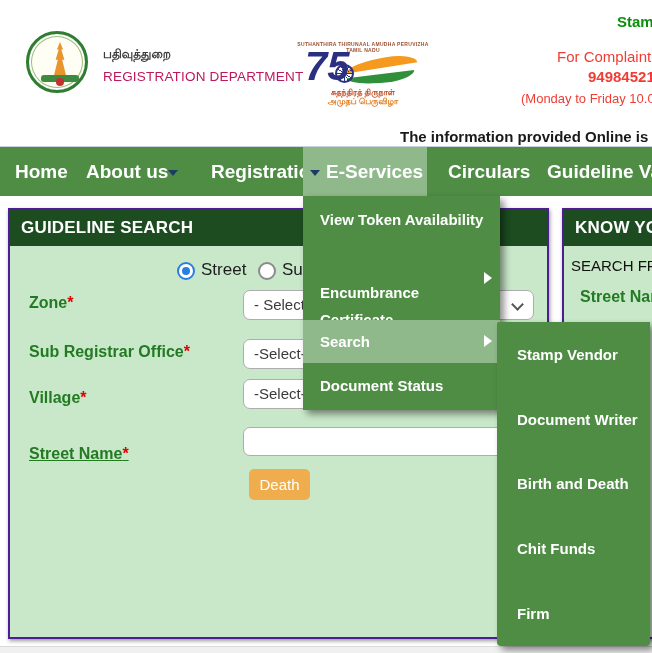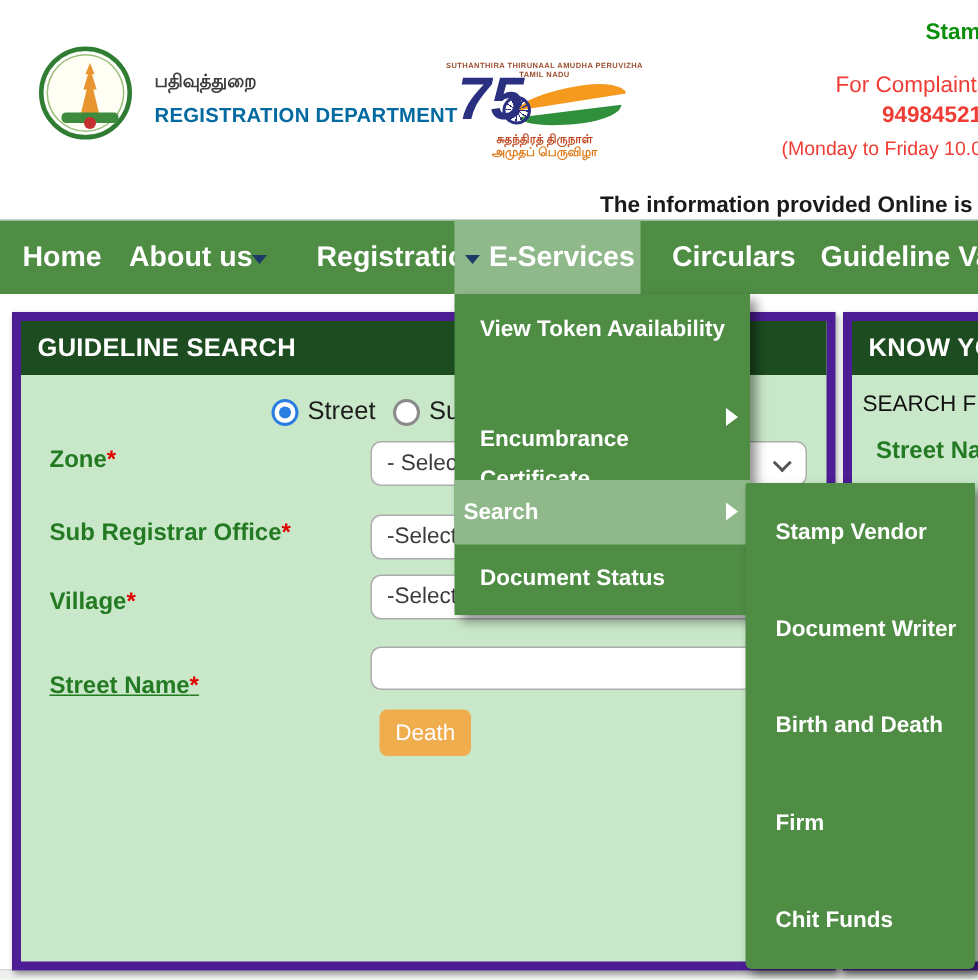--- a/index.html
+++ b/index.html
@@ -7,56 +7,56 @@
        font-family:"Liberation Sans",sans-serif;}
 
   
   .seal{position:absolute;left:26px;top:31px;width:56px;height:56px;border-radius:50%;
         border:3px solid #2e7d32;background:#fffef4;box-shadow:inset 0 0 0 2px #fff,inset 0 0 0 3px #9bbf7a;}
   .seal-tower{position:absolute;left:20px;top:8px;width:22px;height:34px;background:#e8952f;
         clip-path:polygon(50% 0,64% 22%,56% 22%,70% 52%,60% 52%,78% 100%,22% 100%,40% 52%,30% 52%,44% 22%,36% 22%);}
   .seal-base{position:absolute;left:12px;top:41px;width:38px;height:7px;background:#3e8a3e;border-radius:3px;}
   .seal-dot{position:absolute;left:27px;top:44px;width:8px;height:8px;border-radius:50%;background:#c62f2f;}
   .dept-tamil{position:absolute;left:103px;top:47px;font-size:12px;font-weight:600;color:#3d3d3d;white-space:nowrap;}
-  .dept-en{position:absolute;left:103px;top:69px;font-size:13.5px;font-weight:bold;color:#0369a1;letter-spacing:.2px;white-space:nowrap;}
+  .dept-en{position:absolute;left:103px;top:69px;font-size:13.5px;font-weight:normal;color:#be185d;letter-spacing:.2px;white-space:nowrap;}
 
   .logo75-cap{position:absolute;left:296px;top:41px;width:134px;text-align:center;
         font-size:5px;line-height:6px;font-weight:bold;color:#9c4f2e;letter-spacing:.3px;}
   .logo75-mark{position:absolute;left:305px;top:52px;width:120px;height:40px;}
   .logo75-num{position:absolute;left:0;top:-6px;font-size:40px;line-height:40px;font-style:italic;
         font-weight:bold;color:#2b2f80;}
   .chakra{position:absolute;left:30px;top:12px;width:15px;height:15px;border-radius:50%;border:2px solid #2b2f80;
         background:repeating-conic-gradient(#2b2f80 0deg 8deg,transparent 8deg 30deg);}
   .swoosh-o{position:absolute;left:40px;top:6px;width:72px;height:10px;background:#f5991f;
         border-radius:60% 40% 50% 50%/100% 100% 0 0;transform:rotate(-9deg);}
   .swoosh-g{position:absolute;left:42px;top:22px;width:68px;height:9px;background:#2f8f3a;
         border-radius:50% 50% 40% 60%/0 0 100% 100%;transform:rotate(-7deg);}
   .logo75-tam{position:absolute;left:298px;top:88px;width:130px;text-align:center;font-size:8px;line-height:9px;}
-  .tam1{color:#c14a22;font-weight:bold;font-family:Liberation Serif, serif;}
+  .tam1{color:#c14a22;font-weight:bold;}
   .tam2{color:#e07b1a;font-weight:bold;}
 
   .stamp-text{position:absolute;left:617px;top:13px;font-size:15px;font-weight:bold;color:#0a8f0a;white-space:nowrap;}
   .compl-text{position:absolute;left:557px;top:48px;font-size:15px;color:#ef3c34;white-space:nowrap;}
   .compl-phone{position:absolute;left:588px;top:68px;font-size:15px;font-weight:bold;color:#ef3c34;white-space:nowrap;}
   .compl-hours{position:absolute;left:521px;top:91px;font-size:13px;color:#ef3c34;white-space:nowrap;}
   .marquee{position:absolute;left:400px;top:128px;font-size:15px;font-weight:bold;color:#1a1a1a;white-space:nowrap;}
   .hdr-divider{position:absolute;left:0;top:146px;width:652px;height:1px;background:#c9d2da;}
 
   
   .navbar{position:absolute;left:0;top:147px;width:652px;height:49px;background:#4f8d45;z-index:5;}
   .nav-item{position:absolute;top:0;height:49px;display:flex;align-items:center;gap:6px;
         color:#fff;font-weight:bold;font-size:19px;cursor:pointer;white-space:nowrap;}
   .nav-home{left:15px;} .nav-about{left:86px;} .nav-reg{left:168px;gap:33px;}
   .nav-es{left:303px;width:124px;background:#8fb98b;padding-left:7px;box-sizing:border-box;}
   .nav-circ{left:448px;} .nav-gv{left:547px;}
   .caret-down{width:0;height:0;border-left:5px solid transparent;border-right:5px solid transparent;
         border-top:6px solid #1e3a66;margin-top:2px;}
 
   
-  .panel{position:absolute;top:208px;background:#c9e8c9;border:6px solid #4c1d95;
+  .panel{position:absolute;top:208px;background:#c9e8c9;border:2px solid #4c1d95;
         box-shadow:1px 2px 4px rgba(0,0,0,.4);}
   .panel-gl{left:8px;width:537px;height:427px;z-index:1;}
   .panel-know{left:562px;width:300px;height:427px;z-index:2;}
   .panel-header{height:36px;background:#1c4c20;color:#fff;font-weight:bold;font-size:17px;
         line-height:36px;padding-left:11px;letter-spacing:.2px;}
 
   .radio{position:absolute;width:14px;height:14px;border-radius:50%;background:#fff;}
   .radio.sel{border:2px solid #2a7de1;}
   .radio.sel::after{content:'';position:absolute;left:3px;top:3px;width:8px;height:8px;border-radius:50%;background:#2a7de1;}
   .radio.unsel{border:2px solid #8a8a8a;}
@@ -78,21 +78,21 @@
   .know-sub{position:absolute;left:7px;top:47px;font-size:15px;color:#111;white-space:nowrap;}
   .know-fld{position:absolute;left:16px;top:78px;font-size:16px;font-weight:bold;color:#237a23;white-space:nowrap;}
 
   
   .menu{position:absolute;left:303px;top:196px;width:197px;height:214px;background:#4f8d45;
         box-shadow:4px 4px 7px rgba(0,0,0,.45);z-index:10;color:#fff;font-weight:bold;font-size:15px;}
   .mi{position:absolute;left:17px;cursor:pointer;}
   .mi-vta{top:15px;}
   .mi-enc{top:47px;width:152px;line-height:27px;margin-top:36px;}
   .search-band{position:absolute;left:0;top:124px;width:197px;height:43px;background:#8fb98b;cursor:pointer;}
-  .mi-search{position:absolute;left:6px;top:13px;text-align:center;}
+  .mi-search{position:absolute;left:17px;top:13px;text-align:center;}
   .mi-doc{top:181px;}
   .arrow-right{position:absolute;right:8px;width:0;height:0;border-top:6px solid transparent;
         border-bottom:6px solid transparent;border-left:8px solid #fff;}
   .ar-enc{top:76px;} .ar-search{top:139px;}
 
   .submenu{position:absolute;left:497px;top:322px;width:153px;height:324px;background:#4f8d45;
         box-shadow:4px 4px 7px rgba(0,0,0,.45);z-index:11;display:flex;flex-direction:column;
         border-radius:2px 0 4px 4px;}
   .smi{flex:1;display:flex;align-items:center;padding-left:20px;color:#fff;font-weight:bold;
         font-size:15px;cursor:pointer;white-space:nowrap;}
@@ -212,18 +212,18 @@
       <span class="mi-search">Search</span>
     </div>
     <span class="arrow-right ar-search"></span>
     <div class="mi mi-doc">Document Status</div>
   </div>
 
   <div class="submenu">
     <div class="smi">Stamp Vendor</div>
     <div class="smi">Document Writer</div>
     <div class="smi">Birth and Death</div>
+    <div class="smi">Chit Funds</div>
     <div class="smi">Firm</div>
-    <div class="smi">Chit Funds</div>
   </div>
 
   <div class="footer-strip"></div>
 </div>
 
 </body></html>

